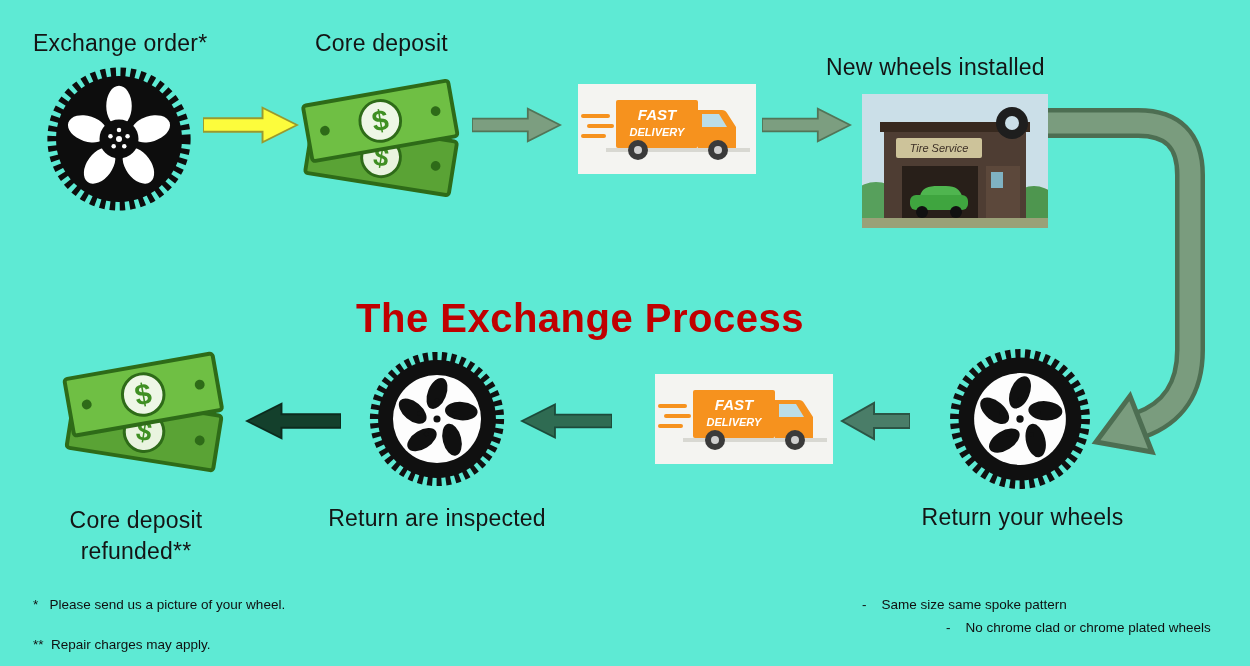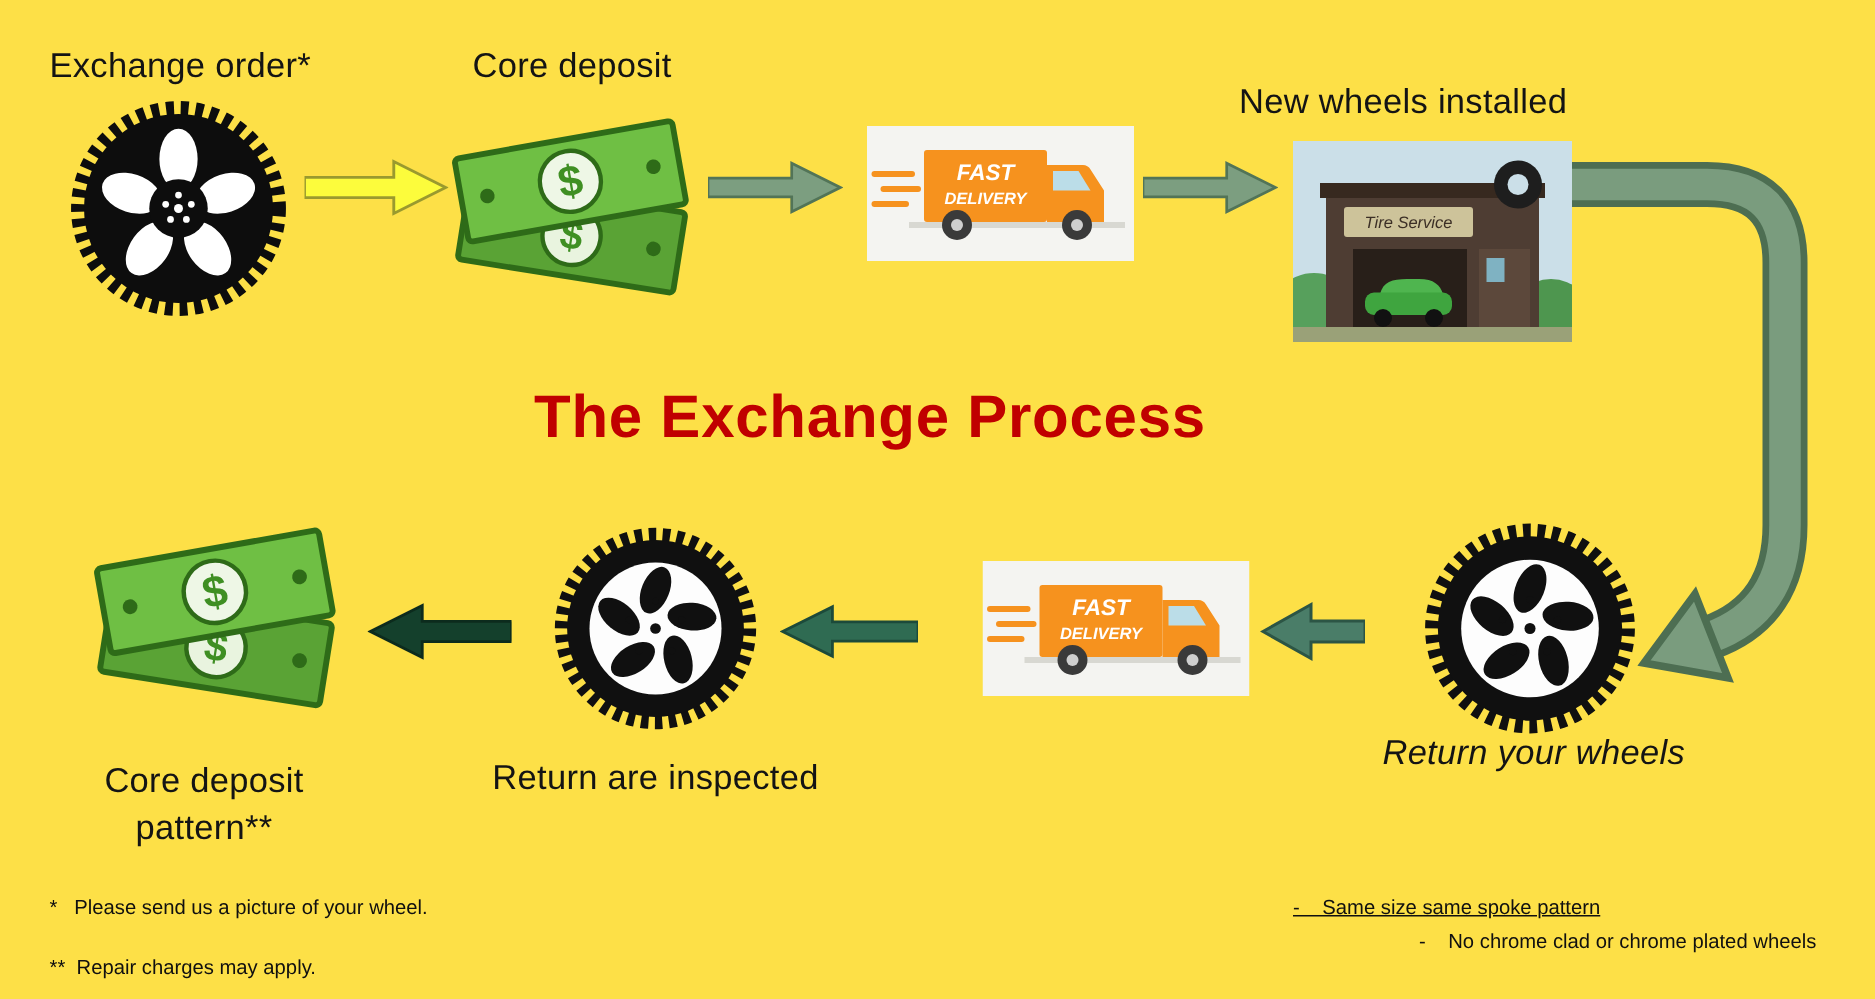--- a/index.html
+++ b/index.html
@@ -1,22 +1,22 @@
 <!DOCTYPE html>
 <html><head>
 <meta charset="utf-8">
 <style>
   * { margin:0; padding:0; box-sizing:border-box; }
   html,body { background:#ffffff; }
   body { font-family:"Liberation Sans", sans-serif; }
-  .canvas { position:relative; width:1250px; height:666px; background:#fde047; overflow:hidden; }
+  .canvas { position:relative; width:1250px; height:666px; background:#5eead4; overflow:hidden; }
   .abs { position:absolute; }
   .step-label { font-size:23px; color:#141414; letter-spacing:.2px; white-space:nowrap; }
   .centered { text-align:center; white-space:normal; }
-  .title { font-size:40px; font-weight:700; color:#C00000; text-align:center; letter-spacing:.5px; }
+  .title { font-size:40px; font-weight:700; color:#C00000; text-align:center; letter-spacing:.5px;margin-top:40px; }
   .footnote { font-size:13.5px; color:#101010; white-space:pre;text-align:center; }
   .icon svg { display:block; width:100%; height:100%; }
 </style>
 </head>
 <body>
 
 <div class="canvas">
 
   <div class="abs step-label" style="left:33px; top:30px;">Exchange order*</div>
   <div class="abs step-label" style="left:315px; top:30px;">Core deposit</div>
@@ -258,25 +258,25 @@
       <g transform="rotate(-10 90 45)">
         <rect x="12" y="17" width="152" height="58" rx="3" fill="#6FBF44" stroke="#2E6B18" stroke-width="4"></rect>
         <circle cx="88" cy="46" r="21" fill="#EEF7E6" stroke="#2E6B18" stroke-width="3"></circle>
         <text x="88" y="56" text-anchor="middle" font-size="30" font-weight="bold" fill="#3F8F23">$</text>
         <circle cx="30" cy="46" r="5" fill="#2E6B18"></circle>
         <circle cx="146" cy="46" r="5" fill="#2E6B18"></circle>
       </g>
     </svg>
   </div>
 
-  <div class="abs step-label centered" style="left:900px; top:488px; width:245px;font-style:italic;">Return your wheels</div>
+  <div class="abs step-label centered" style="left:900px; top:504px; width:245px;">Return your wheels</div>
   <div class="abs step-label centered" style="left:312px; top:505px; width:250px;">Return are inspected</div>
   <div class="abs step-label centered" style="left:35px; top:505px; width:202px; line-height:1.35;">
     <div>Core deposit</div>
-    <div>pattern**</div>
+    <div>refunded**</div>
   </div>
 
   <div class="abs footnote" style="left:33px; top:597px;">*   Please send us a picture of your wheel.</div>
   <div class="abs footnote" style="left:33px; top:620px;margin-top:17px;">**  Repair charges may apply.</div>
-  <div class="abs footnote" style="left:862px; top:597px;text-decoration:underline;">-    Same size same spoke pattern</div>
+  <div class="abs footnote" style="left:862px; top:597px;">-    Same size same spoke pattern</div>
   <div class="abs footnote" style="left:910px; top:620px;margin-left:36px;">-    No chrome clad or chrome plated wheels</div>
 
 </div>
 
 </body></html>

